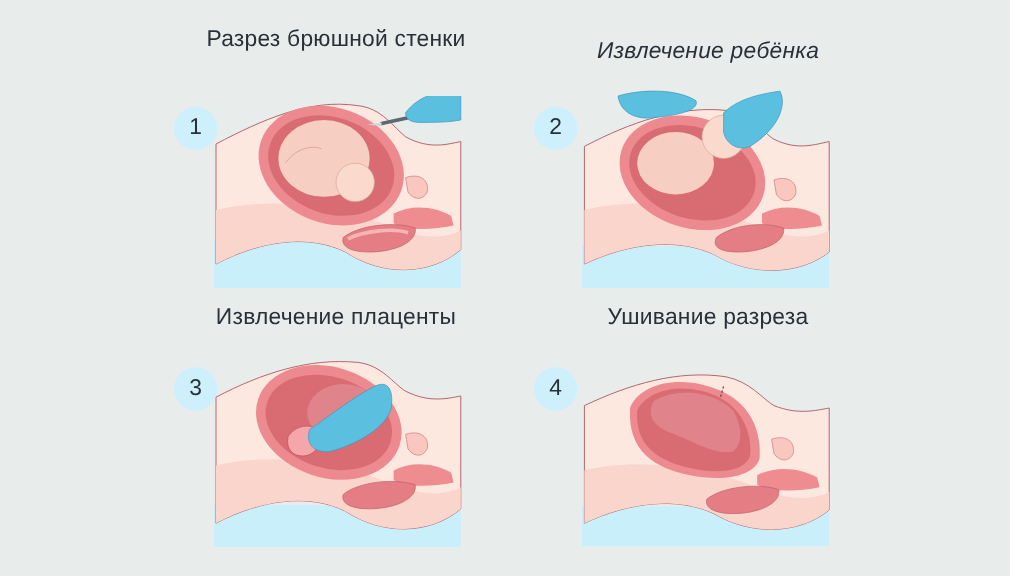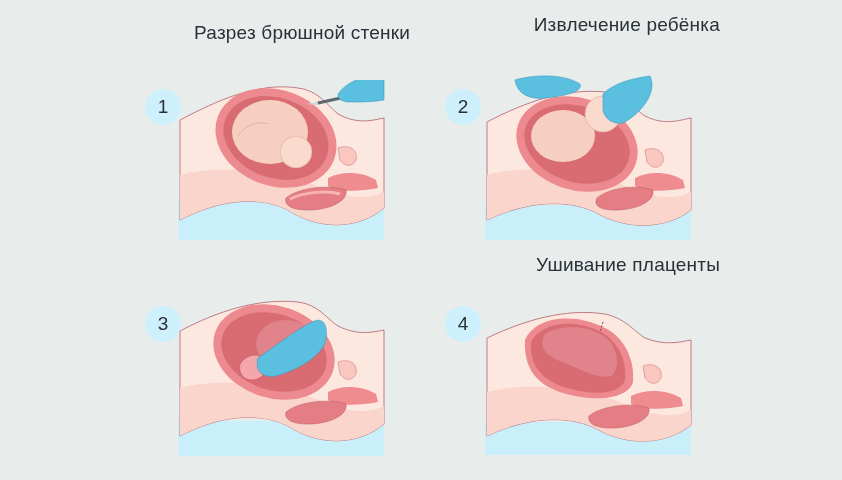--- a/index.html
+++ b/index.html
@@ -7,21 +7,21 @@
     width: 842px; height: 480px; overflow: hidden;
     background: #e8edec;
     font-family: "Liberation Sans", "DejaVu Sans", sans-serif;
     position: relative;
   }
   .title {
     position: absolute;
     color: #2a3038;
     font-size: 19px;
     line-height: 22px;
-    text-align: right;
+    text-align: center;
     letter-spacing: 0.2px;
   }
   .badge {
     position: absolute;
     width: 36px; height: 36px;
     border-radius: 50%;
     background: #cdf0fc;
     color: #2a3038;
     font-size: 19px;
     display: flex; align-items: center; justify-content: center;
@@ -52,21 +52,21 @@
     <path d="M160,68 C172,64 180,70 178,80 C174,88 166,86 162,80 Z" fill="#f9c7c0" stroke="#d07a80" stroke-width="0.6"></path>
     <path d="M150,98 C165,90 185,92 198,100 L200,108 C180,112 160,112 150,106 Z" fill="#ef8c90"></path>
     <path d="M108,118 C120,108 150,104 168,110 C170,122 150,130 130,130 C115,130 106,126 108,118 Z" fill="#e57e84" stroke="#c06068" stroke-width="0.6"></path>
     <path d="M112,119 C126,112 150,110 162,114" fill="none" stroke="#f7b4b4" stroke-width="3"></path>
     <line x1="140" y1="23" x2="190" y2="12" stroke="#5c6770" stroke-width="3" stroke-linecap="round"></line>
     <path d="M128,24 L140,22 L140,25 Z" fill="#cfd8dc"></path>
     <path d="M160,14 C170,0 190,-6 206,-4 L206,20 C195,22 185,22 172,22 C165,22 160,20 160,14 Z" fill="#5bbfe0" stroke="#3a9cbf" stroke-width="0.6"></path>
   </svg>
 </div>
 
-<div class="title" style="left:460px; top:14px; width:260px;">
+<div class="title" style="left:460px; top:32px; width:260px;font-style:italic;">
   <div>Извлечение ребёнка</div>
   <div></div>
 </div>
 <div class="badge" style="left:445px; top:89px;">2</div>
 <div class="panel" style="left:485px; top:70px;">
   <svg width="210" height="170" viewBox="0 0 210 170">
     <rect x="0" y="135" width="206" height="35" fill="#c9effb"></rect>
     <path d="M2,52 C40,32 80,18 120,22 C140,24 150,40 160,46 C180,56 195,50 206,48 L206,140 C180,160 140,160 110,142 C80,128 40,132 2,150 Z" fill="#fde8e0" stroke="#b0606a" stroke-width="0.8"></path>
     <path d="M2,105 C40,95 100,98 150,120 C175,130 195,128 206,122 L206,140 C180,160 140,160 110,142 C80,128 40,132 2,150 Z" fill="#f9d5cc"></path>
     <ellipse cx="92" cy="74" rx="62" ry="46" transform="rotate(18 92 74)" fill="#ec8a8f"></ellipse>
@@ -75,40 +75,41 @@
     <circle cx="118" cy="44" r="18" fill="#f9dacd" stroke="#d9a898" stroke-width="0.6"></circle>
     <path d="M160,80 C172,76 180,82 178,92 C174,100 166,98 162,92 Z" fill="#f9c7c0" stroke="#d07a80" stroke-width="0.6"></path>
     <path d="M150,108 C165,100 185,102 198,110 L200,118 C180,122 160,122 150,116 Z" fill="#ef8c90"></path>
     <path d="M112,128 C124,118 150,114 168,120 C170,132 150,140 130,140 C116,140 108,136 112,128 Z" fill="#e57e84" stroke="#c06068" stroke-width="0.6"></path>
     <path d="M30,10 C50,4 80,4 95,14 C98,22 80,26 60,28 C45,30 32,24 30,10 Z" fill="#5bbfe0" stroke="#3a9cbf" stroke-width="0.6"></path>
     <path d="M118,24 C130,12 150,8 165,6 C172,20 160,40 140,52 C130,56 120,50 118,40 Z" fill="#5bbfe0" stroke="#3a9cbf" stroke-width="0.6"></path>
   </svg>
 </div>
 
 <div class="title" style="left:150px; top:254px; width:260px;">
+  <div>Извлечение плаценты</div>
 </div>
 <div class="badge" style="left:145px; top:306px;">3</div>
 <div class="panel" style="left:178px; top:296px; height:160px;">
   <svg width="210" height="160" viewBox="0 0 210 160">
     <rect x="0" y="125" width="206" height="35" fill="#c9effb"></rect>
     <path d="M2,35 C40,15 80,2 120,6 C140,8 150,24 160,30 C180,40 195,36 206,34 L206,128 C180,150 140,150 110,130 C80,115 40,120 2,140 Z" fill="#fde8e0" stroke="#b0606a" stroke-width="0.8"></path>
     <path d="M2,92 C40,82 100,86 150,108 C175,118 195,116 206,110 L206,128 C180,150 140,150 110,130 C80,115 40,120 2,140 Z" fill="#f9d5cc"></path>
     <ellipse cx="96" cy="56" rx="62" ry="46" transform="rotate(18 96 56)" fill="#ec8a8f"></ellipse>
     <ellipse cx="96" cy="56" rx="54" ry="38" transform="rotate(18 96 56)" fill="#d96b73"></ellipse>
     <ellipse cx="108" cy="48" rx="30" ry="24" fill="#e0838a"></ellipse>
     <path d="M62,68 C68,58 82,56 88,64 C92,74 84,84 74,84 C66,84 60,78 62,68 Z" fill="#f4a6aa" stroke="#c0505a" stroke-width="0.6"></path>
     <path d="M160,66 C172,62 180,68 178,78 C174,86 166,84 162,78 Z" fill="#f9c7c0" stroke="#d07a80" stroke-width="0.6"></path>
     <path d="M150,96 C165,88 185,90 198,98 L200,106 C180,110 160,110 150,104 Z" fill="#ef8c90"></path>
     <path d="M108,116 C120,106 150,102 168,108 C170,120 150,128 130,128 C115,128 106,124 108,116 Z" fill="#e57e84" stroke="#c06068" stroke-width="0.6"></path>
     <path d="M80,62 C100,48 118,34 134,26 C146,20 150,30 148,44 C144,60 120,74 98,80 C86,82 76,76 80,62 Z" fill="#5bbfe0" stroke="#3a9cbf" stroke-width="0.6"></path>
   </svg>
 </div>
 
 <div class="title" style="left:460px; top:254px; width:260px;">
-  <div>Ушивание плаценты</div>
+  <div>Ушивание разреза</div>
   <div></div>
 </div>
 <div class="badge" style="left:445px; top:306px;">4</div>
 <div class="panel" style="left:485px; top:310px; height:145px;">
   <svg width="210" height="145" viewBox="0 0 210 145">
     <rect x="0" y="112" width="206" height="33" fill="#c9effb"></rect>
     <path d="M2,28 C40,10 80,-2 120,4 C140,8 150,22 160,28 C180,36 195,32 206,30 L206,115 C180,136 140,136 110,118 C80,104 40,108 2,126 Z" fill="#fde8e0" stroke="#b0606a" stroke-width="0.8"></path>
     <path d="M2,82 C40,72 100,76 150,98 C175,108 195,106 206,100 L206,115 C180,136 140,136 110,118 C80,104 40,108 2,126 Z" fill="#f9d5cc"></path>
     <path d="M40,30 C50,6 90,2 120,18 C140,28 150,50 148,72 C144,86 120,92 90,86 C60,80 38,66 40,30 Z" fill="#ec8a8f"></path>
     <path d="M46,32 C56,12 90,8 116,22 C134,32 142,52 140,70 C136,82 116,86 90,80 C64,74 44,62 46,32 Z" fill="#d96b73"></path>

